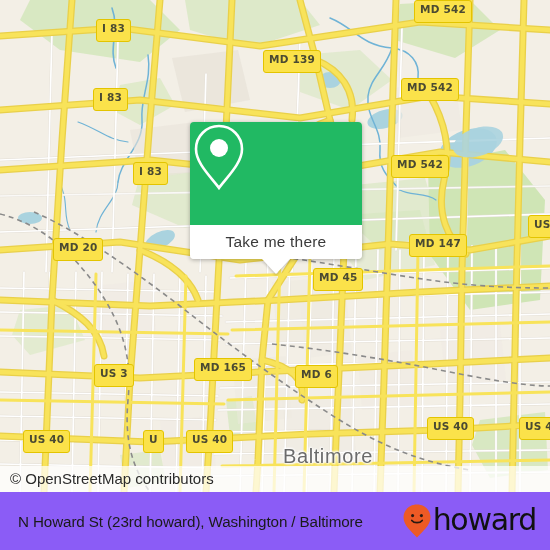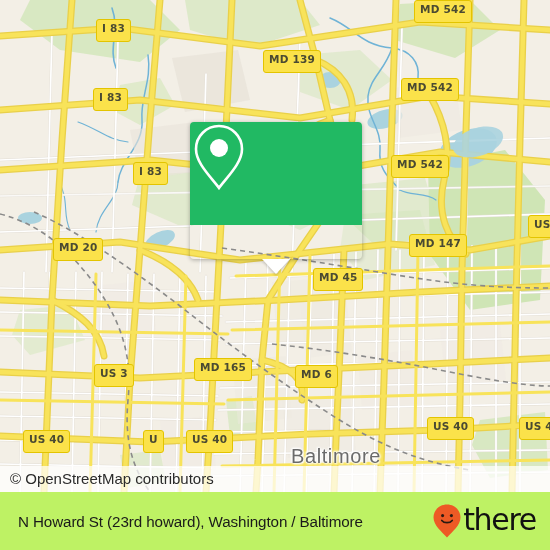--- a/index.html
+++ b/index.html
@@ -45,21 +45,21 @@
               background:#fff;border-radius:0 0 4px 4px;
               display:flex;align-items:center;justify-content:center;}
   #card-label{font-size:15.5px;color:#3a3a3a;letter-spacing:.2px;}
   #card-tail{position:absolute;left:50%;top:137px;margin-left:-14px;
              width:0;height:0;border-left:14px solid transparent;
              border-right:14px solid transparent;border-top:15px solid #fff;
              filter:drop-shadow(0 2px 1px rgba(0,0,0,.16));}
 
   
   #footer{position:absolute;left:0;top:492px;width:550px;height:58px;
-          background:#bef264;display:flex;align-items:center;
+          background:#8b5cf6;display:flex;align-items:center;
           padding:0 14px 0 18px;box-sizing:border-box;overflow:hidden;}
   #footer-title{flex:1;font-size:15.2px;color:#1a1a1a;white-space:nowrap;
                 letter-spacing:-.1px;}
   #brand{display:flex;align-items:center;gap:1px;flex:0 0 auto;}
   #brand-word{font-size:30px;color:#111;letter-spacing:-1.3px;
               font-family:"DejaVu Sans",sans-serif;line-height:1;
               padding-bottom:2px;}
 </style>
 </head>
 <body>
@@ -324,43 +324,46 @@
         <div class="shield" style="left: 194px; top: 358px;">MD 165</div>
         <div class="shield" style="left: 295px; top: 365px;">MD 6</div>
         <div class="shield" style="left: 23px; top: 430px;">US 40</div>
         <div class="shield" style="left: 143px; top: 430px;">U</div>
         <div class="shield" style="left: 186px; top: 430px;">US 40</div>
         <div class="shield" style="left: 427px; top: 417px;">US 40</div>
         <div class="shield" style="left: 519px; top: 417px;">US 4</div>
       </div>
 
     <div>
-        <div class="place" style="left: 283px; top: 445px; margin-left: 8px;">Baltimore</div>
+        <div class="place" style="left: 283px; top: 445px;">Baltimore</div>
       </div>
 
     <div id="attrib">© OpenStreetMap contributors</div>
 
     <div id="card">
       <div id="card-green">
         <svg width="58" height="70" viewBox="0 0 58 70">
           <path d="M29 4 C 16.3 4, 6 14.3, 6 27 C 6 41, 20 54, 29 66 C 38 54, 52 41, 52 27 C 52 14.3, 41.7 4, 29 4 Z" fill="none" stroke="#ffffff" stroke-width="2.6"></path>
           <circle cx="29" cy="26" r="9" fill="#ffffff"></circle>
         </svg>
+      </div>
+      <div id="card-white">
+        <span id="card-label">Take me there</span>
       </div>
       <div id="card-tail"></div>
     </div>
 
   </div>
 
   <div id="footer">
     <span id="footer-title">N Howard St (23rd howard), Washington / Baltimore</span>
     <span id="brand">
       <svg width="30" height="36" viewBox="0 0 30 36">
         <path d="M15 1.5 C 7.2 1.5, 1.5 7.4, 1.5 14.3 C 1.5 22.5, 9.6 28.5, 15 34.5 C 20.4 28.5, 28.5 22.5, 28.5 14.3 C 28.5 7.4, 22.8 1.5, 15 1.5 Z" fill="#ed5a25"></path>
         <circle cx="10.6" cy="12.6" r="1.55" fill="#2b1a12"></circle>
         <circle cx="19.4" cy="12.6" r="1.55" fill="#2b1a12"></circle>
         <path d="M9.8 17.4 C 12.1 20.4, 17.9 20.4, 20.2 17.4" fill="none" stroke="#2b1a12" stroke-width="1.7" stroke-linecap="round"></path>
       </svg>
-      <span id="brand-word">there</span>
+      <span id="brand-word">howard</span>
     </span>
   </div>
 
 </div>
 
 </body></html>

